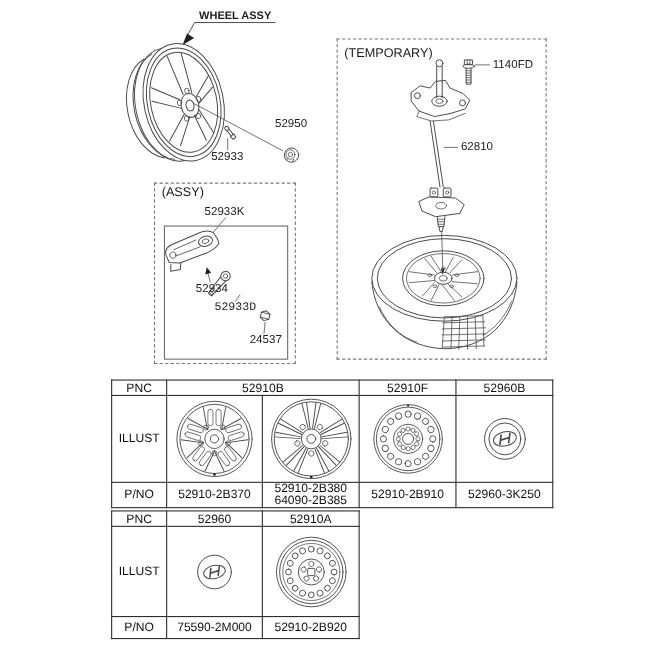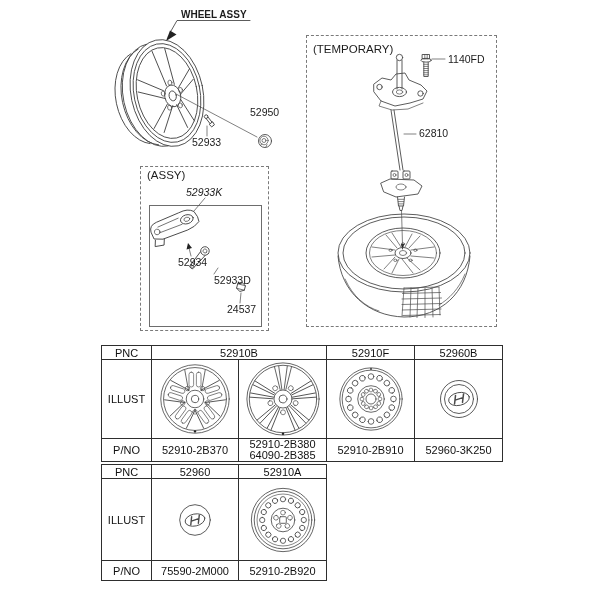--- a/index.html
+++ b/index.html
@@ -164,23 +164,23 @@
         <path class="ln thin" d="M 404,288 L 402,316 M 411,288 L 410,317 M 418,288.5 L 417,317.5 M 425,288.5 L 425,317.5 M 432,288 L 433,317 M 439,287.5 L 440,315"></path>
         <path class="ln thin" d="M 404,288 L 439,287 M 402.5,293.5 L 440.5,292.5 M 402,299 L 441.5,298 M 402,304.5 L 441.5,303.5 M 402.3,310 L 441,309 M 402.8,315.5 L 440.3,314.5"></path>
       </g>
     </g>
   </svg>
 
   <div class="lbl" id="wheel-assy-label" style="left:181px;top:9px;">WHEEL ASSY</div>
   <div class="lbl" style="left:192px;top:137px;">52933</div>
   <div class="lbl" style="left:250px;top:107px;">52950</div>
   <div class="lbl paren" style="left:147px;top:169px;">(ASSY)</div>
-  <div class="lbl" style="left:186px;top:187px;font-style:italic;">52933K</div>
+  <div class="lbl" style="left:186px;top:187px;">52933K</div>
   <div class="lbl" style="left:178px;top:257px;">52934</div>
-  <div class="lbl" style="left:214px;top:275px;">52933D</div>
+  <div class="lbl" style="left:195px;top:275px;font-family:Liberation Mono, monospace;">52933D</div>
   <div class="lbl" style="left:227px;top:304px;">24537</div>
   <div class="lbl paren" style="left:313px;top:43px;">(TEMPORARY)</div>
   <div class="lbl" style="left:448px;top:54px;">1140FD</div>
   <div class="lbl" style="left:419px;top:128px;">62810</div>
 
   <table class="parts-table" style="left:101px;top:345px;">
     <colgroup>
         <col style="width:50px">
         <col style="width:87px">
         <col style="width:88px">

